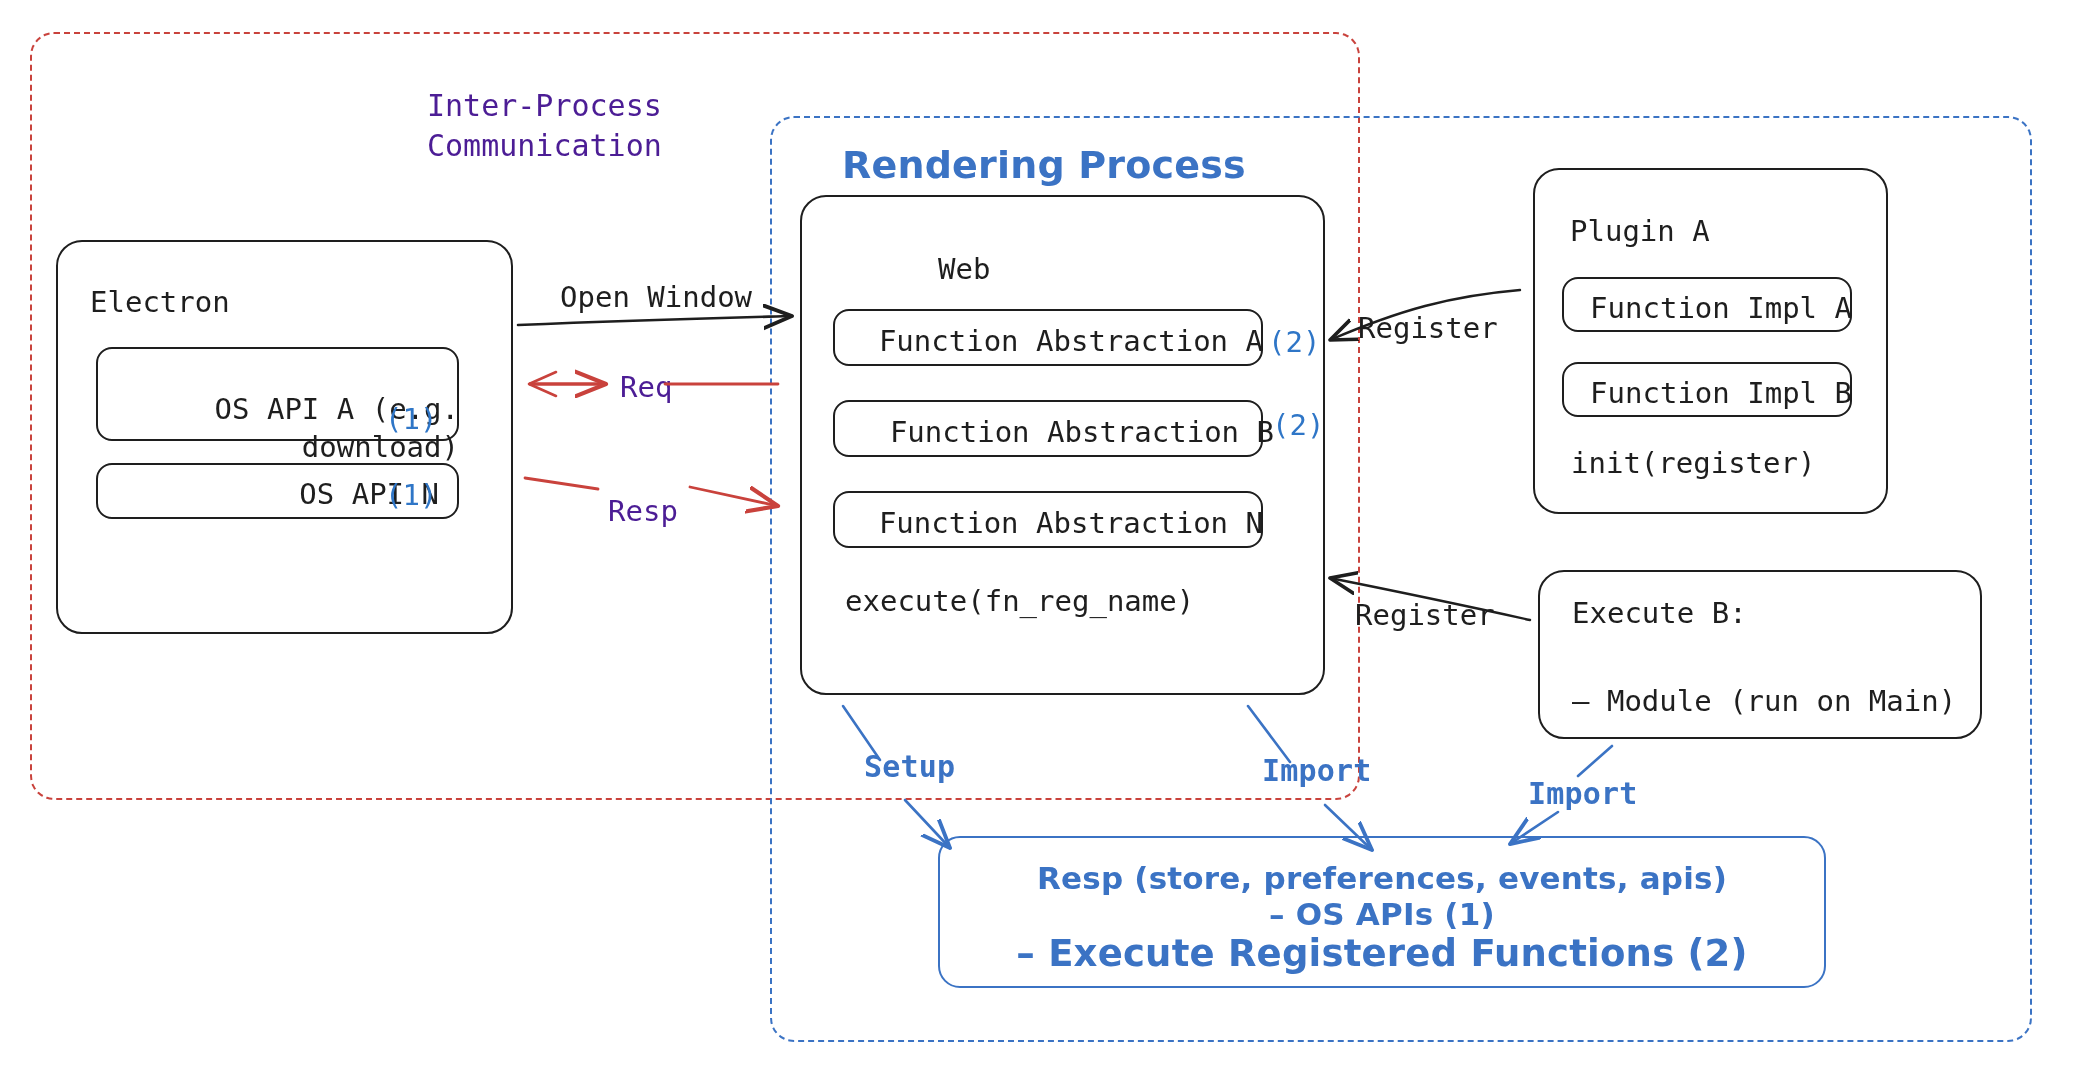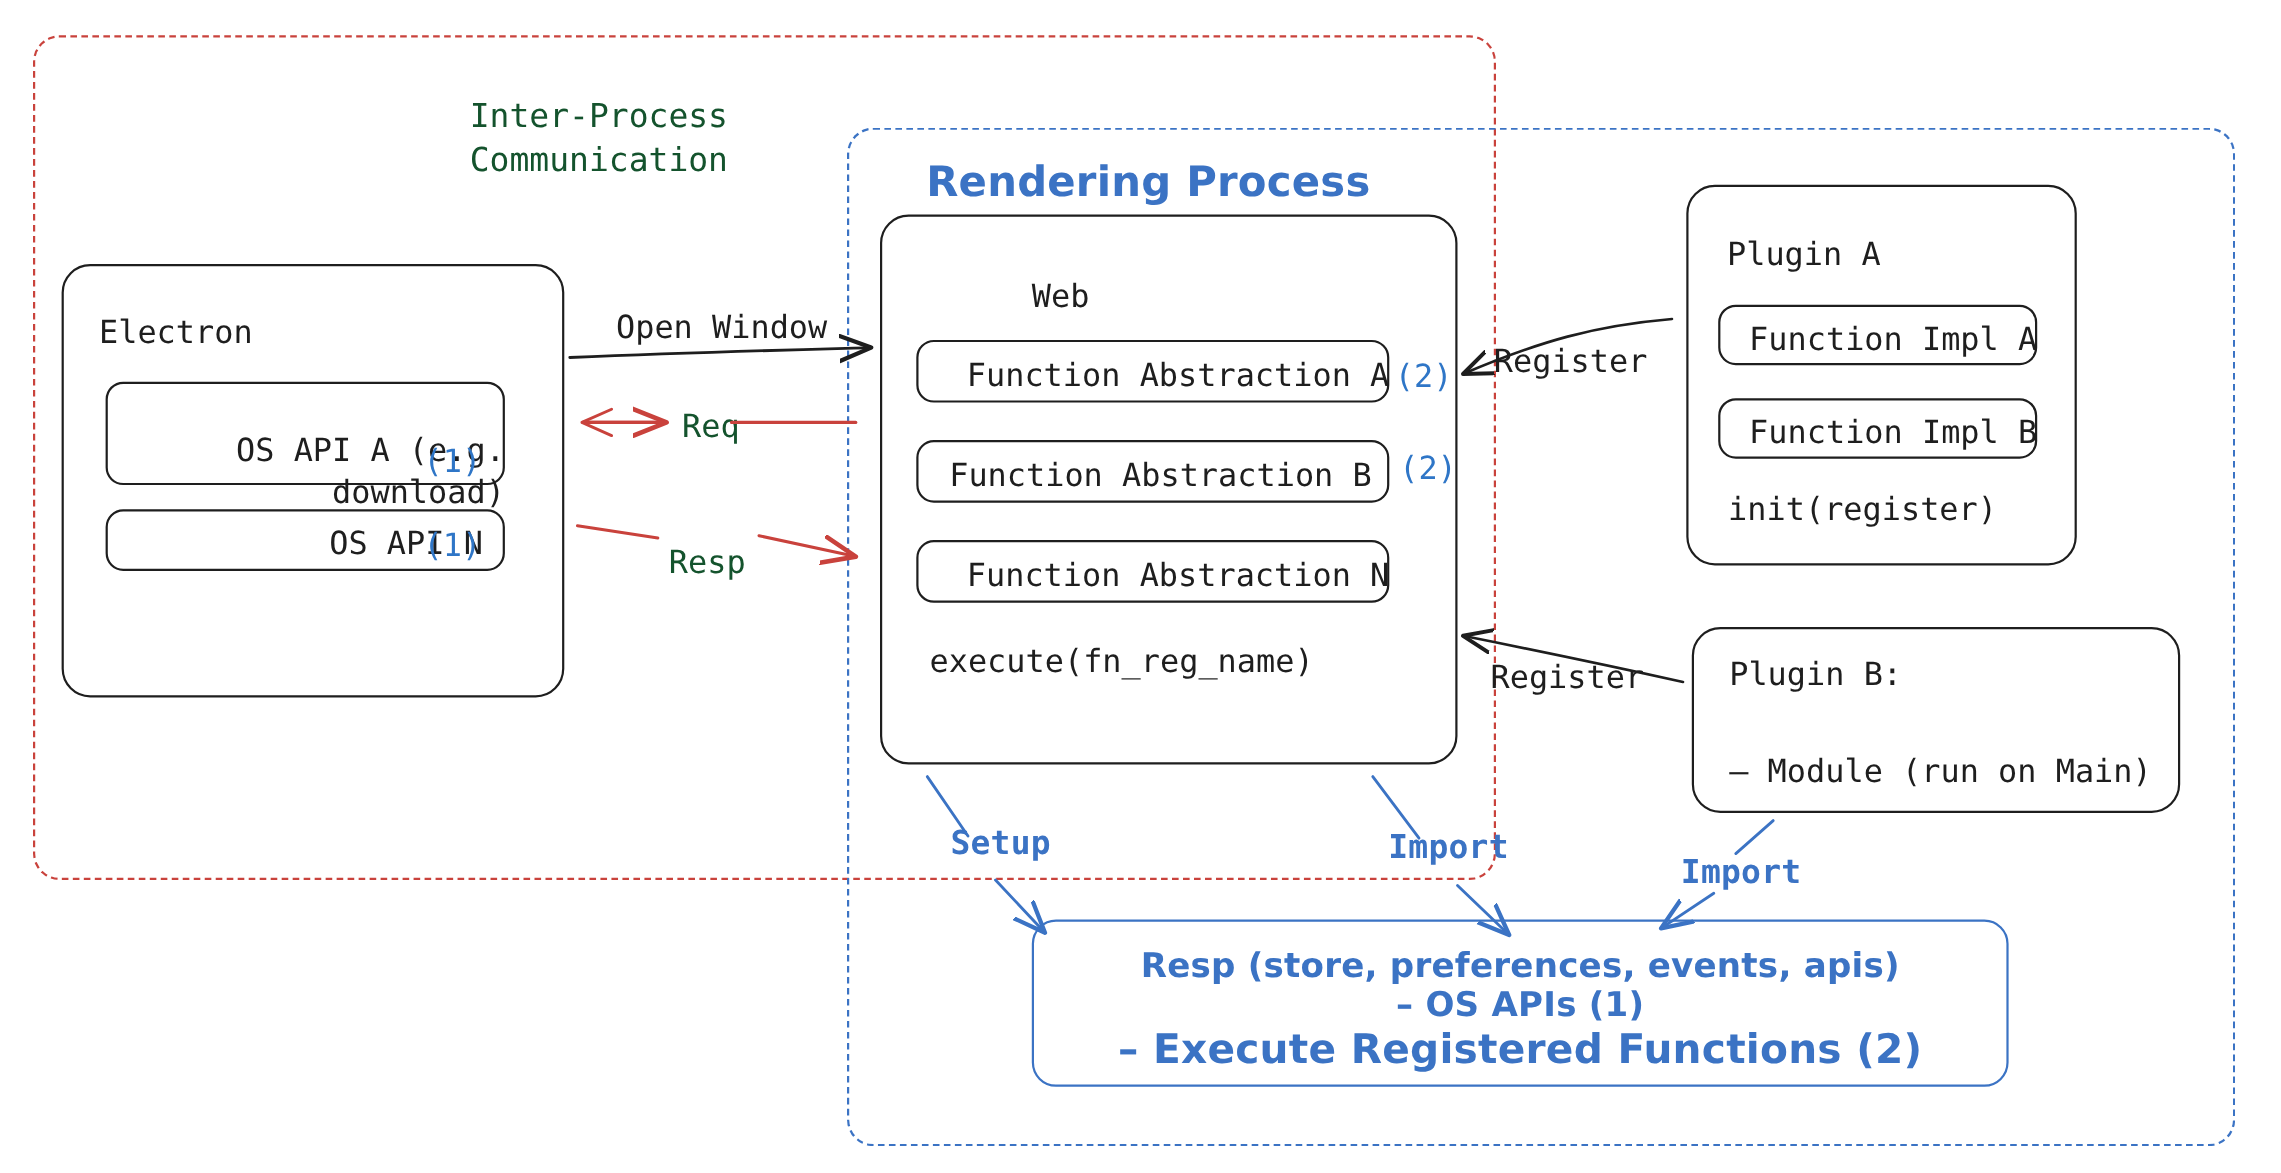--- a/index.html
+++ b/index.html
@@ -33,21 +33,21 @@
   .dashbox.blue{border-color:#3b73c4;}
 
   
   .lbl{
     position:absolute;
     font-family:"DejaVu Sans Mono", monospace;
     color:#1e1e1e;
     white-space:pre;
     line-height:1.32;
   }
-  .lbl.red{color:#14532d;}
+  .lbl.red{color:#4c1d95;}
   .lbl.blue{color:#3b73c4;}
   .lbl.ctr{text-align:center;}
   .t-title{font-size:30px;}
   .t-box{font-size:29px;}
   .t-arrow{font-size:29px;}
   .t-num{font-size:29px;color:#2f76c7;}
 
   
   .hand{
     font-family:"DejaVu Sans", sans-serif;
@@ -90,41 +90,41 @@
   <div class="lbl t-num" style="left:385px;top:476px;">(1)</div>
 
   <div class="box" style="left:800px;top:195px;width:525px;height:500px;"></div>
   <div class="lbl t-box" style="left:938px;top:250px;">Web</div>
 
   <div class="box inner" style="left:833px;top:309px;width:430px;height:57px;"></div>
   <div class="boxtext" style="left:833px;width:430px;top:323px;">Function Abstraction A</div>
   <div class="lbl t-num" style="left:1268px;top:323px;">(2)</div>
 
   <div class="box inner" style="left:833px;top:400px;width:430px;height:57px;"></div>
-  <div class="boxtext" style="left:833px;width:414px;top:414px;">Function Abstraction B</div>
+  <div class="boxtext" style="left:833px;width:414px;top:414px;padding-left:27px;">Function Abstraction B</div>
   <div class="lbl t-num" style="left:1272px;top:406px;">(2)</div>
 
   <div class="box inner" style="left:833px;top:491px;width:430px;height:57px;"></div>
   <div class="boxtext" style="left:833px;width:430px;top:505px;">Function Abstraction N</div>
 
   <div class="lbl t-box" style="left:845px;top:582px;">execute(fn_reg_name)</div>
 
   <div class="box" style="left:1533px;top:168px;width:355px;height:346px;"></div>
   <div class="lbl t-box" style="left:1570px;top:212px;">Plugin A</div>
 
   <div class="box inner" style="left:1562px;top:277px;width:290px;height:55px;"></div>
   <div class="boxtext" style="left:1562px;width:290px;top:290px;">Function Impl A</div>
 
   <div class="box inner" style="left:1562px;top:362px;width:290px;height:55px;"></div>
   <div class="boxtext" style="left:1562px;width:290px;top:375px;">Function Impl B</div>
 
   <div class="lbl t-box" style="left:1571px;top:444px;">init(register)</div>
 
   <div class="box" style="left:1538px;top:570px;width:444px;height:169px;"></div>
-  <div class="lbl t-box" style="left:1572px;top:594px;">Plugin B:</div>
+  <div class="lbl t-box" style="left:1572px;top:594px;">Execute B:</div>
   <div class="lbl t-box" style="left:1572px;top:682px;">– Module (run on Main)</div>
 
   <div class="box core" style="left:938px;top:836px;width:888px;height:152px;"></div>
   <div class="lbl blue hand ctr" style="left:938px;width:888px;top:858px;font-size:31px;">Resp (store, preferences, events, apis)</div>
   <div class="lbl blue hand ctr" style="left:938px;width:888px;top:894px;font-size:31px;">– OS APIs (1)</div>
   <div class="lbl blue hand ctr" style="left:938px;width:888px;top:930px;font-size:37px;">– Execute Registered Functions (2)</div>
 
   <div class="lbl t-arrow" style="left:560px;top:278px;">Open Window</div>
   <div class="lbl red t-arrow" style="left:620px;top:368px;">Req</div>
   <div class="lbl red t-arrow" style="left:608px;top:464px;margin-top:28px;">Resp</div>

